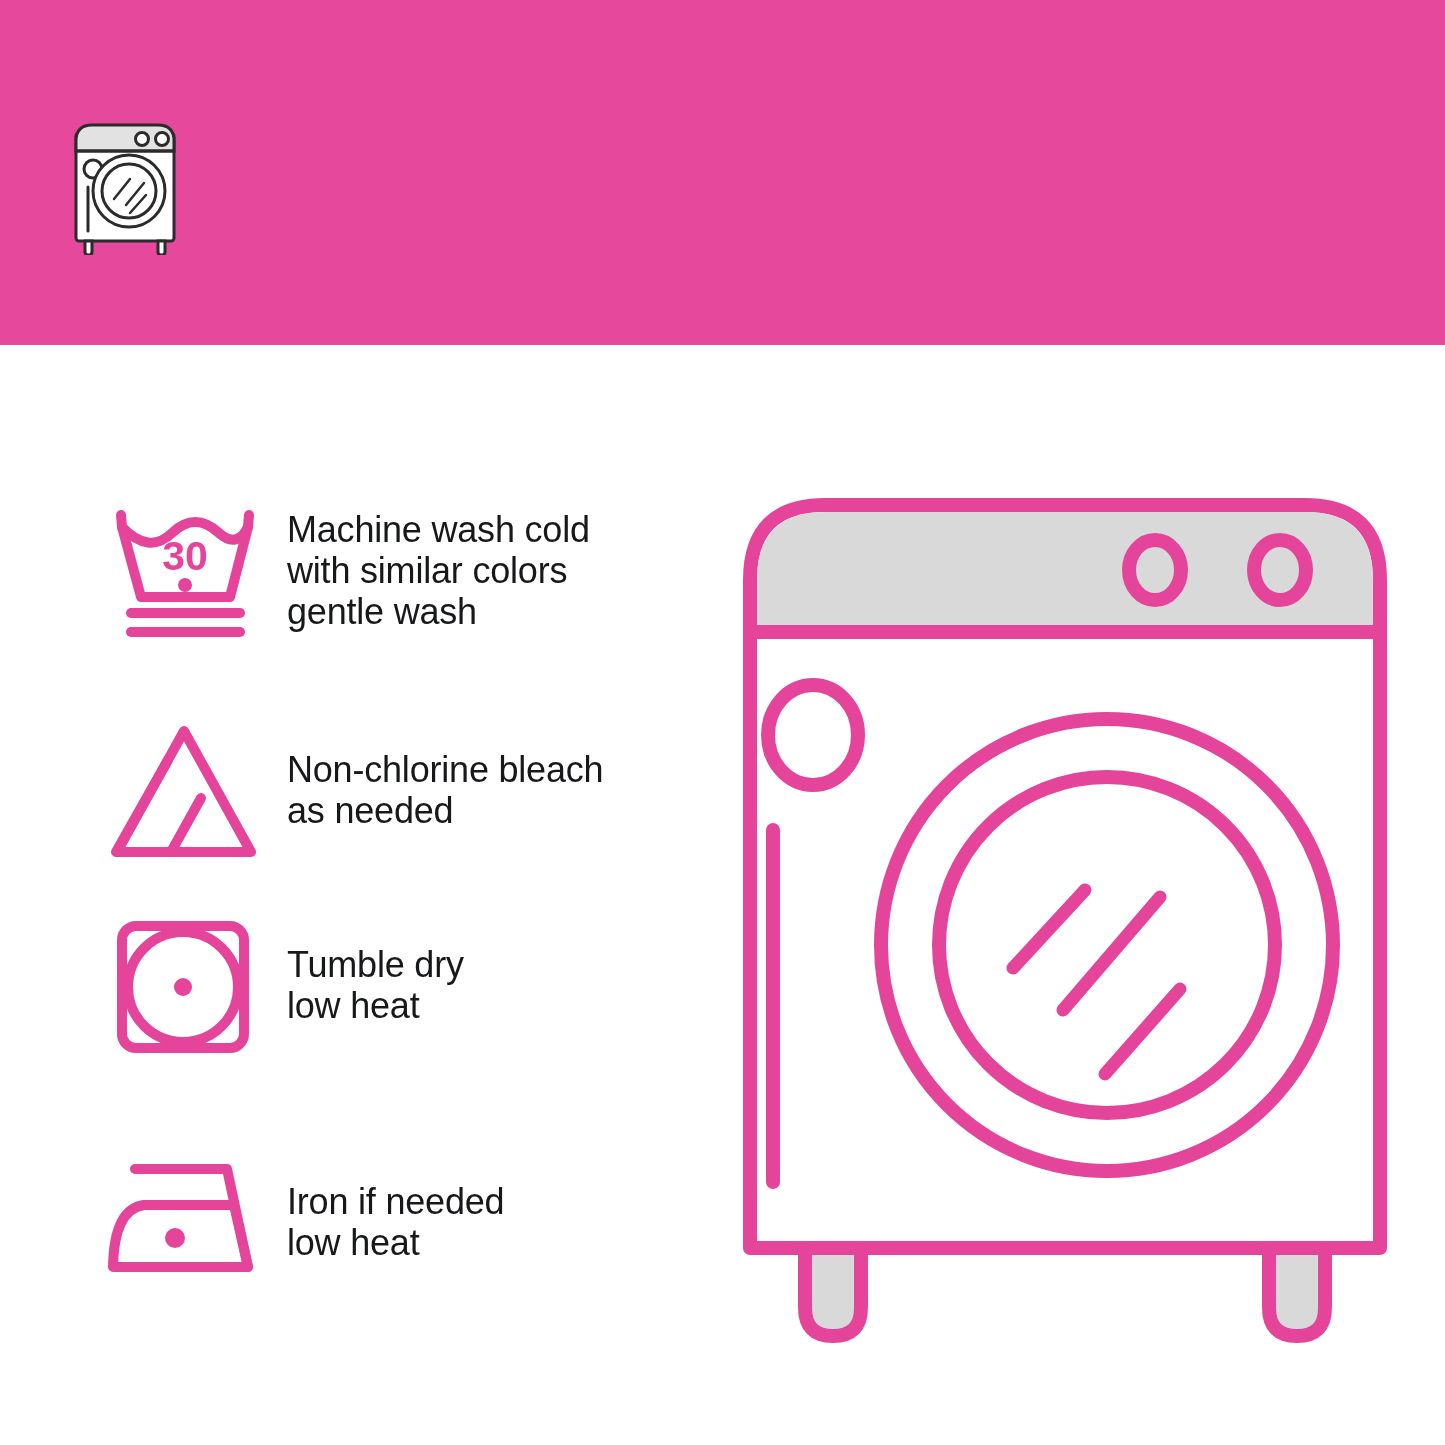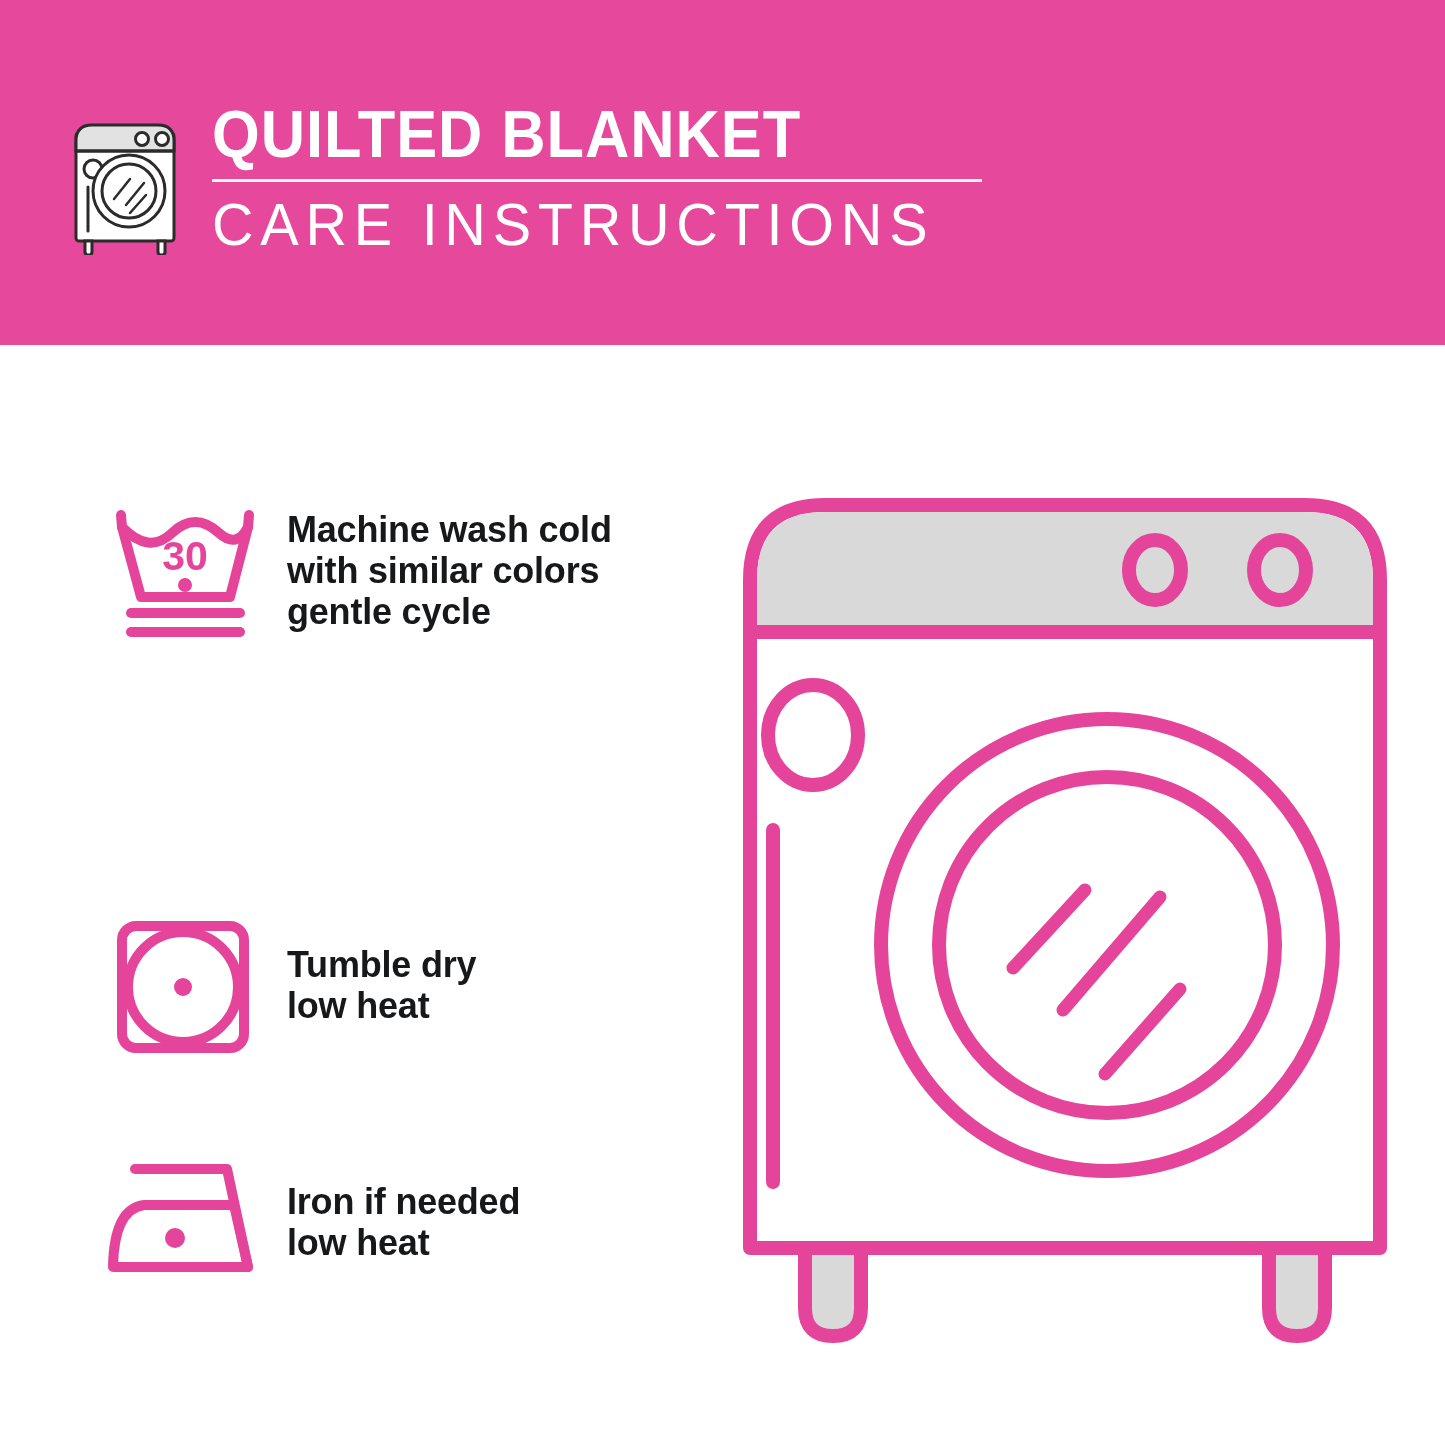--- a/index.html
+++ b/index.html
@@ -106,21 +106,21 @@
     flex: 0 0 auto;
     display: flex;
     align-items: center;
     justify-content: center;
   }
   .care-text {
     margin-left: 15px;
     color: #17181a;
     font-size: 36px;
     line-height: 41px;
-    font-weight: 700;
+    font-weight: 400;
     letter-spacing: -0.2px;
   }
   .care-text .tl { display: block; white-space: nowrap; }
 
   
   .machine-art {
     position: absolute;
     left: 715px;
     top: 470px;
     width: 700px;
@@ -153,25 +153,20 @@
           <circle cx="69" cy="96" r="27" fill="#ffffff" stroke="#2b2b2b" stroke-width="3"></circle>
           <line x1="54" y1="104" x2="70" y2="84" stroke="#2b2b2b" stroke-width="2.5" stroke-linecap="round"></line>
           <line x1="66" y1="110" x2="84" y2="88" stroke="#2b2b2b" stroke-width="2.5" stroke-linecap="round"></line>
           <line x1="70" y1="118" x2="86" y2="100" stroke="#2b2b2b" stroke-width="2.5" stroke-linecap="round"></line>
 
           <path d="M25 146 L25 157 Q25 160 28.5 160 Q32 160 32 157 L32 146 Z" fill="#ffffff" stroke="#2b2b2b" stroke-width="3"></path>
           <path d="M98 146 L98 157 Q98 160 101.5 160 Q105 160 105 157 L105 146 Z" fill="#ffffff" stroke="#2b2b2b" stroke-width="3"></path>
         </svg>
       </div>
 
-      <div class="title-block">
-        <div class="title-main">QUILTED BLANKET</div>
-        <div class="title-rule"></div>
-        <div class="title-sub">CARE INSTRUCTIONS</div>
-      </div>
 
     </div>
   </div>
 
   <div class="care-list">
 
     <div class="care-row r0">
       <div class="care-symbol">
         <svg viewBox="0 0 175 155" width="175" height="155" aria-hidden="true">
           <g fill="none" stroke="#e5449b" stroke-width="10" stroke-linecap="round" stroke-linejoin="round">
@@ -180,24 +175,39 @@
             <line x1="34" y1="120" x2="143" y2="120"></line>
             <line x1="34" y1="139" x2="143" y2="139"></line>
           </g>
           <text x="88" y="77" font-family="'Liberation Sans', sans-serif" font-size="41" font-weight="700" fill="#e5449b" text-anchor="middle">30</text>
           <circle cx="88" cy="92" r="7" fill="#e5449b"></circle>
         </svg>
       </div>
       <div class="care-text">
         <span class="tl">Machine wash cold</span>
         <span class="tl">with similar colors</span>
-        <span class="tl">gentle cycle</span>
-      </div>
-    </div>
-
+        <span class="tl">gentle wash</span>
+      </div>
+    </div>
+
+    <div class="care-row r1">
+      <div class="care-symbol">
+        <svg viewBox="0 0 175 155" width="175" height="155" aria-hidden="true">
+          <g fill="none" stroke="#e5449b" stroke-width="10" stroke-linecap="round" stroke-linejoin="round">
+            <path d="M87 18 L154 139 L20 139 Z"></path>
+            <line x1="71" y1="47" x2="19" y2="139"></line>
+            <line x1="104" y1="85" x2="74" y2="139"></line>
+          </g>
+        </svg>
+      </div>
+      <div class="care-text">
+        <span class="tl">Non-chlorine bleach</span>
+        <span class="tl">as needed</span>
+      </div>
+    </div>
 
     <div class="care-row r2">
       <div class="care-symbol">
         <svg viewBox="0 0 175 155" width="175" height="155" aria-hidden="true">
           <g fill="none" stroke="#e5449b" stroke-width="10" stroke-linejoin="round">
             <rect x="25" y="18" width="122" height="122" rx="14" ry="14"></rect>
             <circle cx="86" cy="79" r="55"></circle>
           </g>
           <circle cx="86" cy="79" r="9" fill="#e5449b"></circle>
         </svg>

